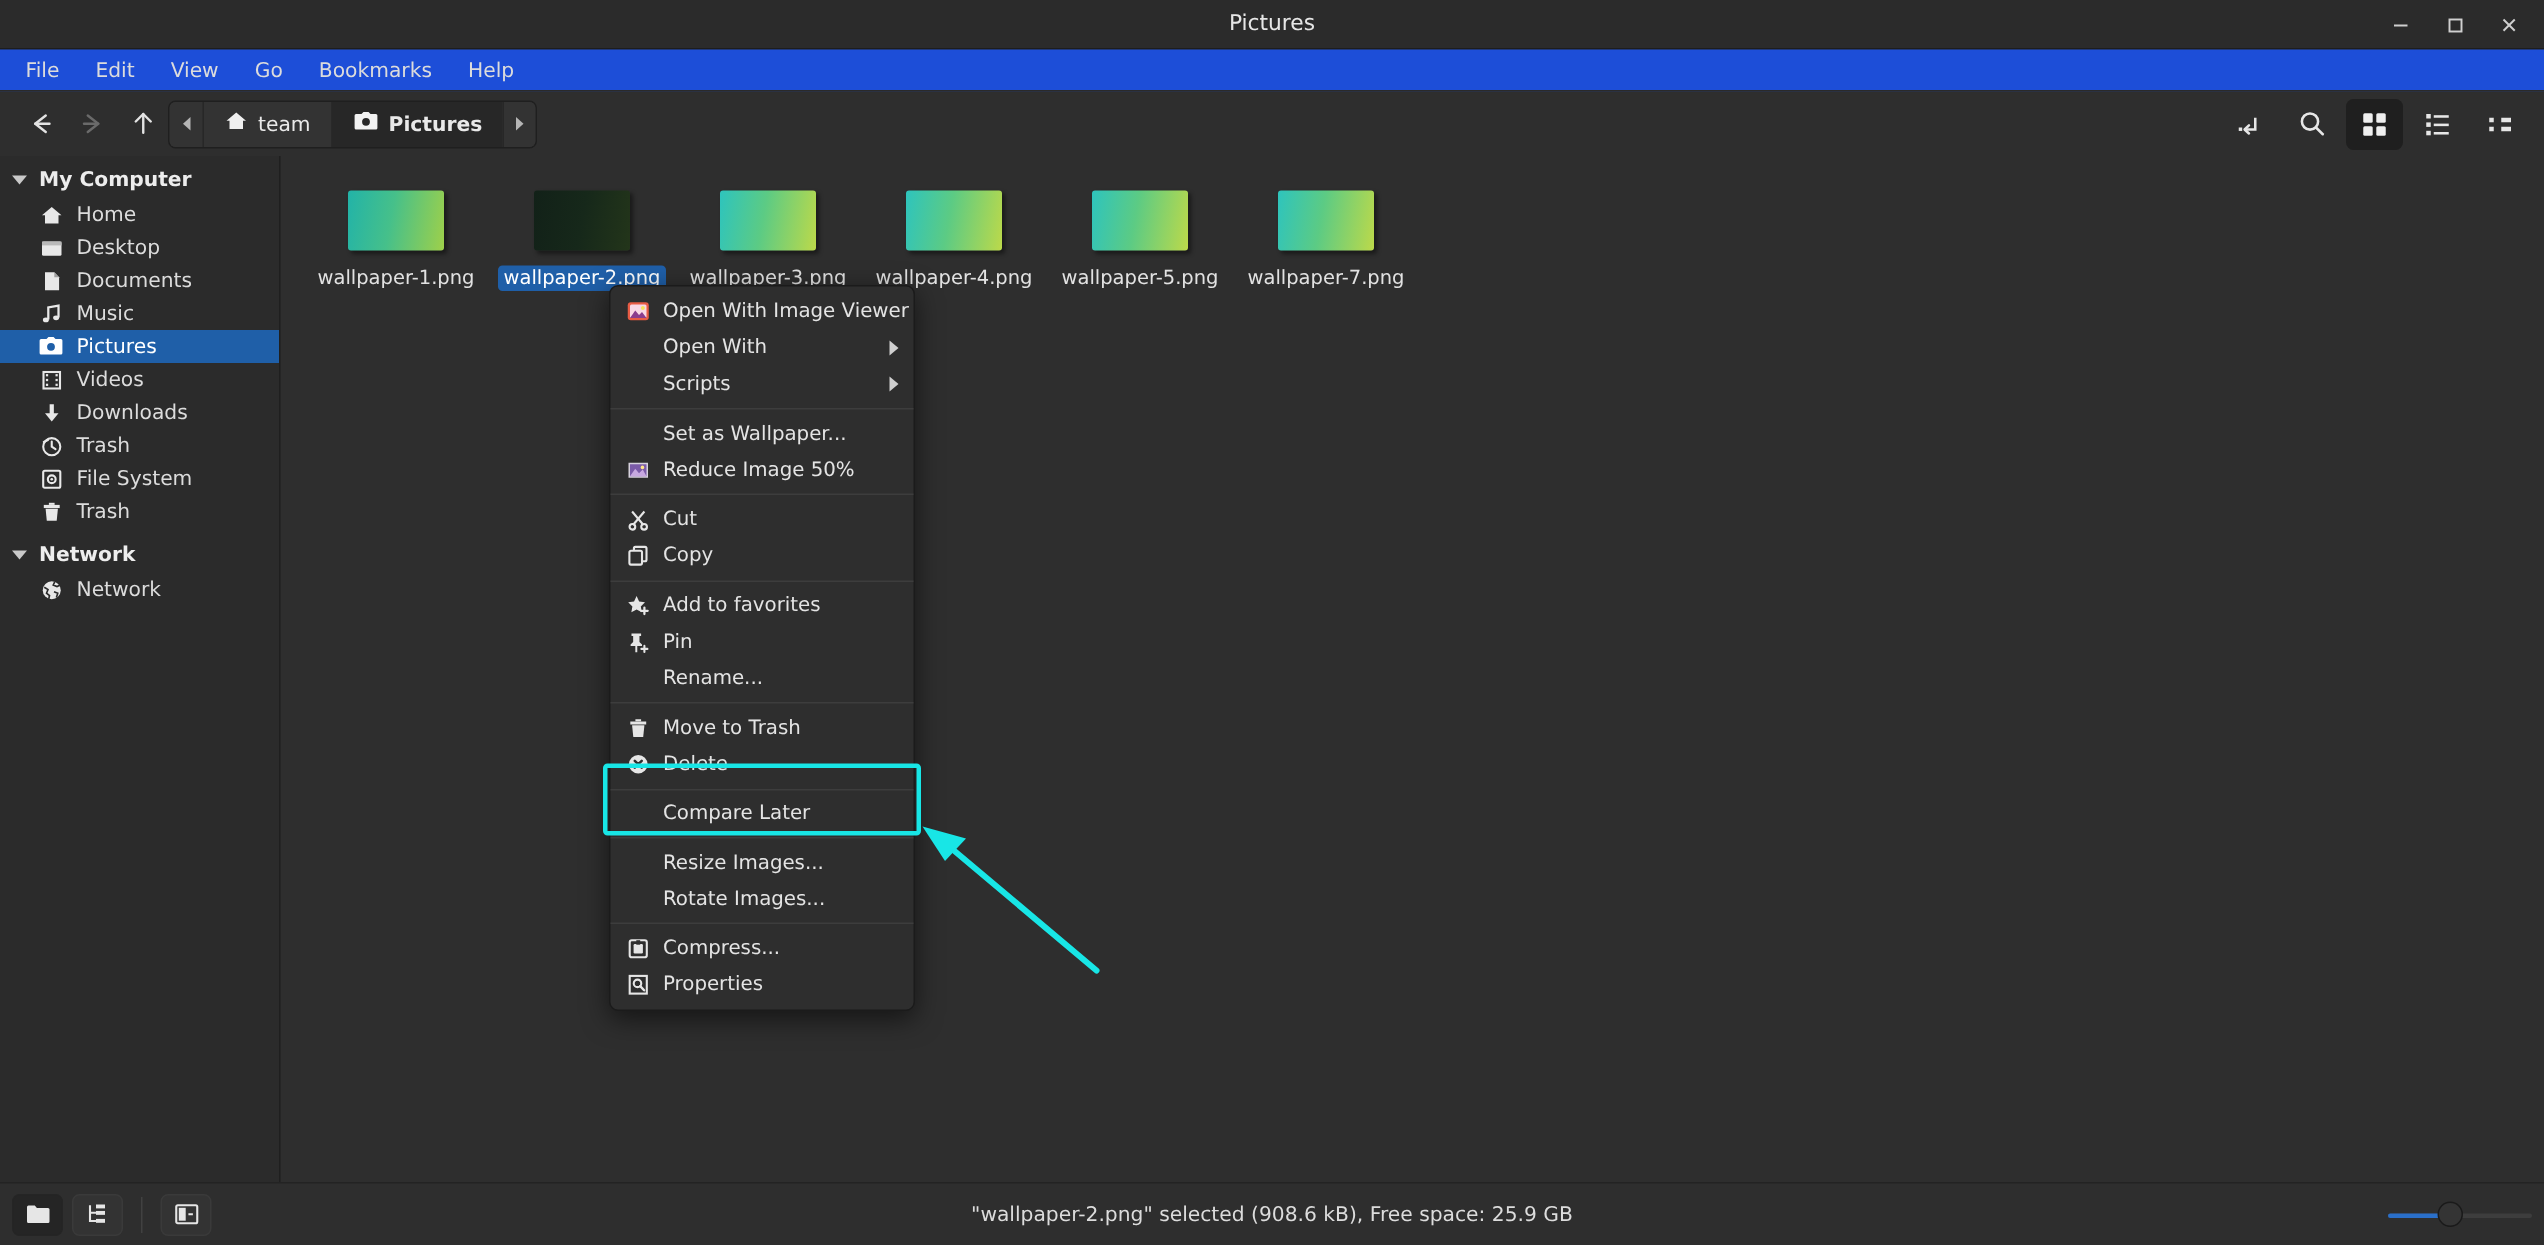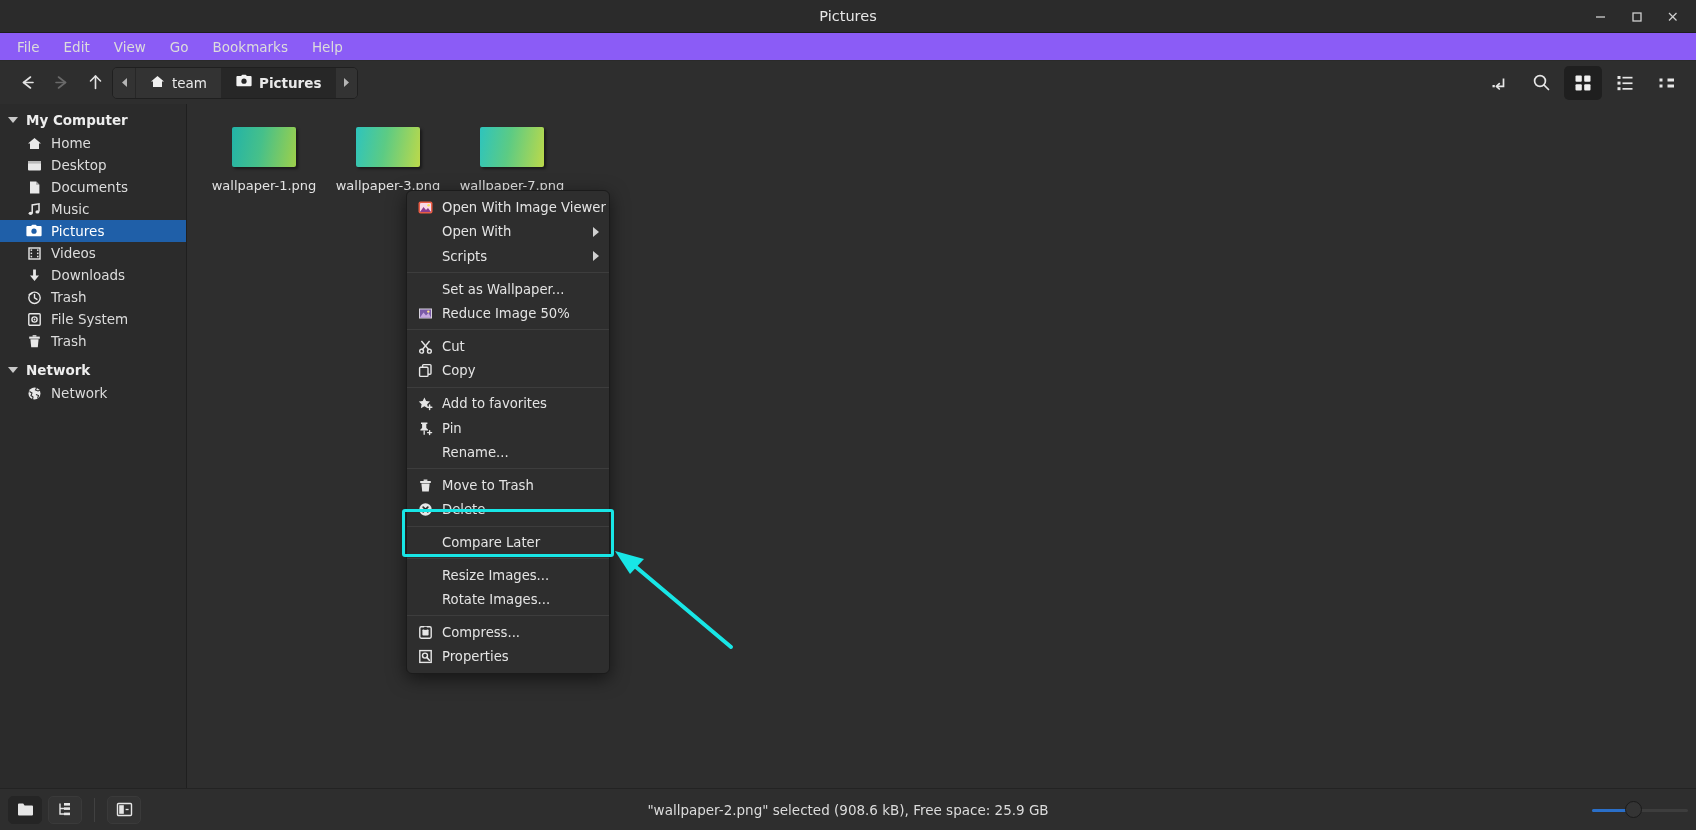--- a/index.html
+++ b/index.html
@@ -21,21 +21,21 @@
   }
   .titlebar .title { color:#e6e6e6; font-size:14.5px; }
   .wincontrols { position:absolute; right:6px; top:0; height:33px; display:flex; align-items:center; }
   .wcbtn { width:36px; height:33px; display:flex; align-items:center; justify-content:center;
            color:#cfcfcf; font-size:14px; }
   .wcbtn svg { display:block; }
 
   
   .menubar {
     position:absolute; left:0; top:33px; width:1696px; height:28px;
-    background:#8b5cf6; display:flex; align-items:center; padding-left:6px; gap:2px;
+    background:#1d4ed8; display:flex; align-items:center; padding-left:6px; gap:2px;
     border-bottom:1px solid #2a2a2a;
   }
   .menubar .mi { color:#dcdcdc; font-size:13.5px; padding:4px 11px; border-radius:3px; }
 
   
   .toolbar {
     position:absolute; left:0; top:61px; width:1696px; height:43px;
     background:#2e2e2e; display:flex; align-items:center; padding: 0 10px;
   }
   .navbtn { width:34px; height:30px; display:flex; align-items:center; justify-content:center; color:#e3e3e3; }
@@ -375,27 +375,39 @@
   </div>
 
   <div class="filearea">
     <div class="iconrow">
 
       <div class="fileitem">
         <div class="thumb" style="background:linear-gradient(100deg,#22b3a8 0%,#46c08a 45%,#9ed04a 100%);"></div>
         <div class="fname">wallpaper-1.png</div>
       </div>
 
+      <div class="fileitem">
+        <div class="thumb" style="background:linear-gradient(100deg,#122118 0%,#16281a 50%,#23351a 100%);"></div>
+        <div class="fname selected">wallpaper-2.png</div>
+      </div>
 
       <div class="fileitem">
         <div class="thumb" style="background:linear-gradient(100deg,#2ec4bd 0%,#5ccb84 45%,#bcd94a 100%);"></div>
         <div class="fname">wallpaper-3.png</div>
       </div>
 
-
+      <div class="fileitem">
+        <div class="thumb" style="background:linear-gradient(100deg,#2ec4bd 0%,#5ccb84 45%,#bcd94a 100%);"></div>
+        <div class="fname">wallpaper-4.png</div>
+      </div>
+
+      <div class="fileitem">
+        <div class="thumb" style="background:linear-gradient(100deg,#2ec4bd 0%,#5ccb84 45%,#bcd94a 100%);"></div>
+        <div class="fname">wallpaper-5.png</div>
+      </div>
 
 
       <div class="fileitem">
         <div class="thumb" style="background:linear-gradient(100deg,#2ec4bd 0%,#5ccb84 45%,#bcd94a 100%);"></div>
         <div class="fname">wallpaper-7.png</div>
       </div>
 
     </div>
   </div>
 

